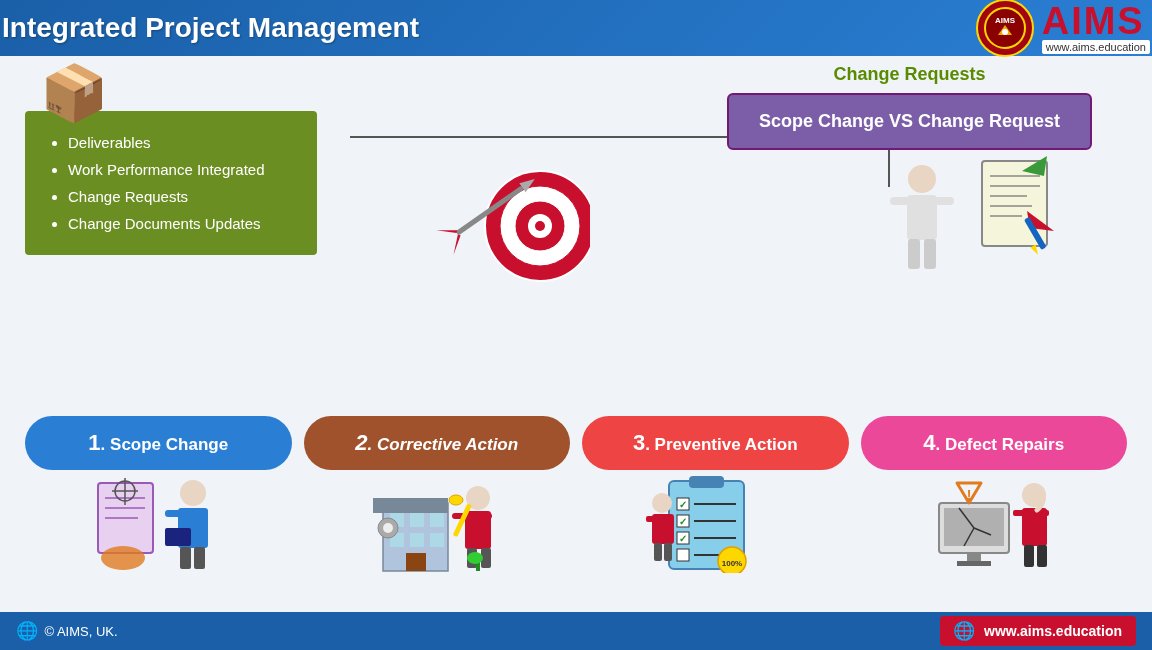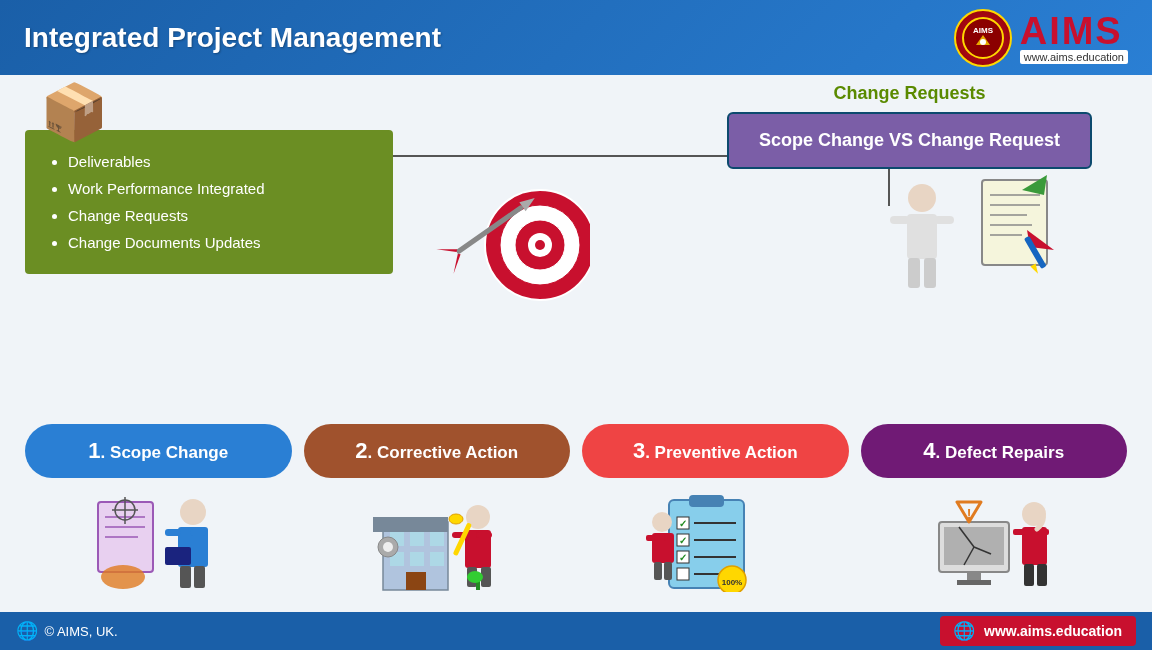--- a/index.html
+++ b/index.html
@@ -8,25 +8,25 @@
       height: 650px;
       background: #f0f4f8;
       font-family: Arial, sans-serif;
       overflow: hidden;
       position: relative;
     }
 
     
     .header {
       background: linear-gradient(135deg, #1a5fa8 0%, #2a7fd4 100%);
-      padding: 12px 24px;
+      padding: 12px 2px;
       display: flex;
       align-items: center;
       justify-content: space-between;
-      height: 75px;
+      height: 56px;
       gap: 36px;
     }
     .header-title {
       color: white;
       font-size: 28px;
       font-weight: bold;
       text-shadow: 1px 1px 2px rgba(0,0,0,0.3);
     }
     .logo-area {
       display: flex;
@@ -86,21 +86,21 @@
       margin-bottom: -10px;
       margin-left: 15px;
     }
     .bullet-box {
       background: #6b8e23;
       border-radius: 4px;
       padding: 18px 22px 18px 28px;
       color: white;
       font-size: 16px;
       line-height: 1.8;
-      width: 368px;
+      width: 292px;
     }
     .bullet-box ul {
       list-style: disc;
       padding-left: 15px;
     }
     .bullet-box ul li {
       font-size: 15px;
     }
 
     
@@ -118,21 +118,21 @@
       font-weight: bold;
       margin-bottom: 8px;
     }
     .scope-change-box {
       background: #7b5ea7;
       color: white;
       font-size: 18px;
       font-weight: bold;
       padding: 16px 30px;
       border-radius: 6px;
-      border: 2px solid #0c4a6e;
+      border: 2px solid #701a75;
       white-space: nowrap;
     }
 
     
     .connector-line {
       position: absolute;
       left: 350px;
       top: 80px;
       width: 540px;
       height: 2px;
@@ -153,40 +153,40 @@
       position: absolute;
       left: 430px;
       top: 100px;
       font-size: 85px;
       line-height: 1;
     }
 
     
     .action-row {
       position: absolute;
-      bottom: 134px;
+      bottom: 123px;
       left: 25px;
       right: 25px;
       display: flex;
       gap: 12px;
       justify-content: space-between;
     }
     .action-btn {
       padding: 14px 20px;
       border-radius: 30px;
       font-size: 17px;
       font-weight: bold;
       text-align: center;
       flex: 1;
       color: white;
     }
     .btn-blue { background: #2a7fd4; }
-    .btn-brown { background: #a0522d; }
+    .btn-brown { background: #a0522d; font-style: italic; }
     .btn-green { background: #ef4444; }
-    .btn-orange { background: #701a75; }
+    .btn-orange { background: #ec4899; }
 
     .action-btn .num {
       font-size: 22px;
       font-weight: 900;
     }
 
     
     .illus-row {
       position: absolute;
       bottom: 18px;

